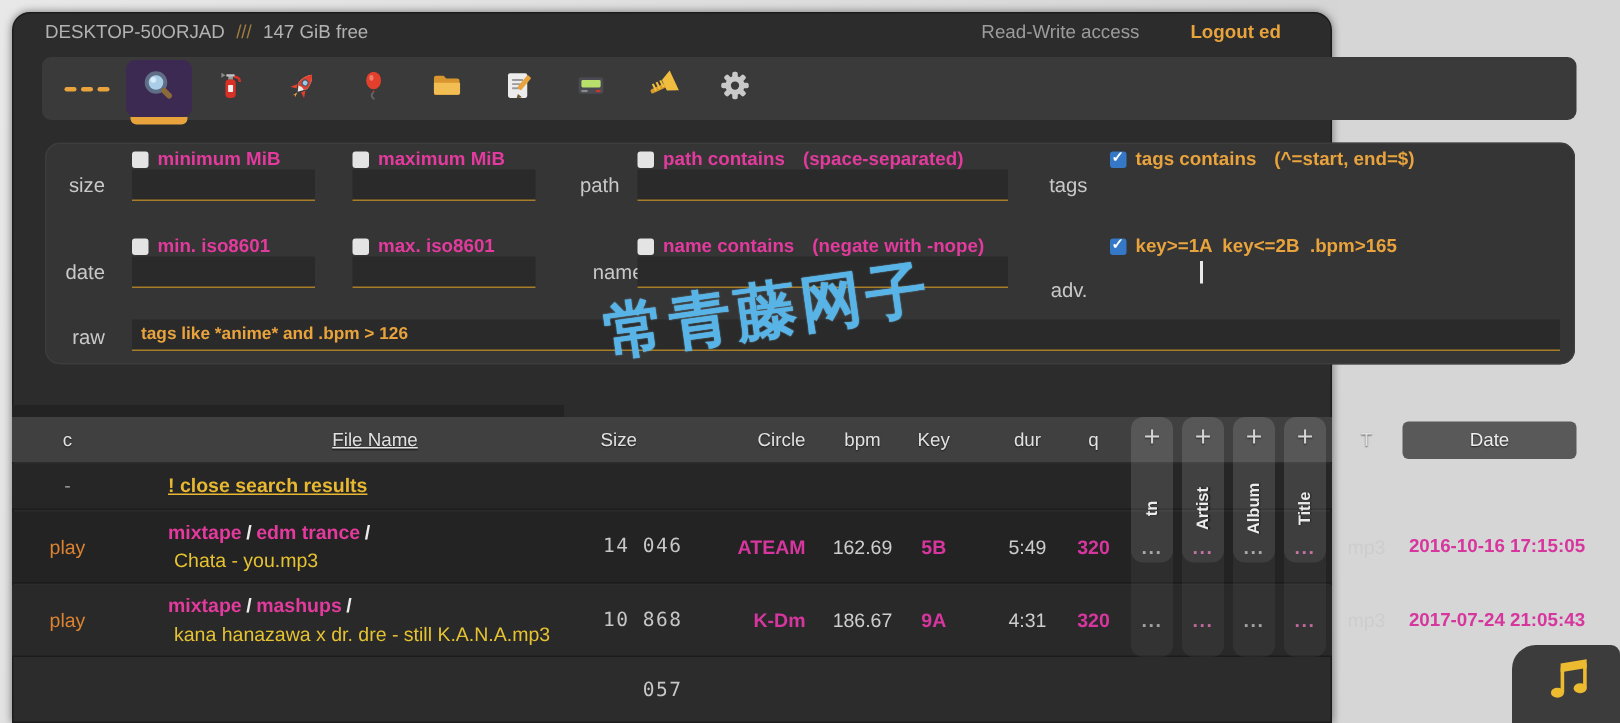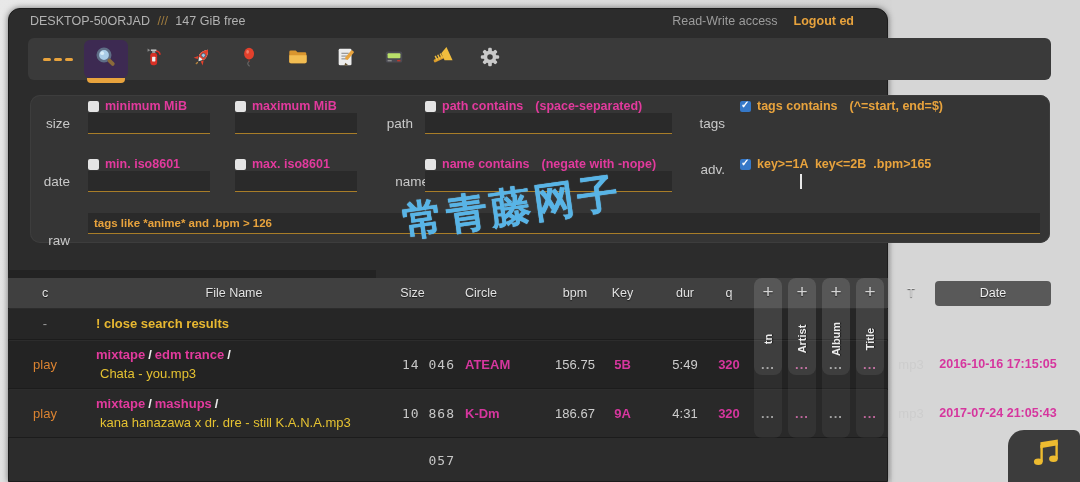--- a/index.html
+++ b/index.html
@@ -8,21 +8,21 @@
   .page { position:relative; width:892px; height:482px; background:linear-gradient(120deg,#e8e8e8,#cfcfcf); }
 
   
   .window { position:absolute; left:8px; top:8px; right:4px; bottom:0;
             background:#2c2c2c; border-radius:12px 12px 0 0; box-shadow:0 0 6px rgba(0,0,0,.5);
             border:1px solid #1c1c1c; }
 
   
   .titlebar-left { position:absolute; left:30px; top:14px; font-size:12.5px; color:#b2b2b2; z-index:5; }
   .titlebar-left .sep { color:#a07c3e; margin:0 4px; }
-  .titlebar-right { position:absolute; right:38px; top:14px; font-size:12.5px; display:flex; gap:16px; z-index:5; }
+  .titlebar-right { position:absolute; right:38px; top:14px; font-size:12.5px; display:flex; gap:34px; z-index:5; }
   .access { color:#9c9c9c; }
   .logout { color:#e8a33d; font-weight:bold; cursor:pointer; }
 
   
   .toolbar { position:absolute; left:28px; top:38px; width:1023px; height:42px; background:#3a3a3a;
              border-radius:6px; display:flex; align-items:center; padding-left:8px; gap:4px; z-index:5; }
   .tool-btn { position:relative; width:44px; height:38px; display:flex; align-items:center; justify-content:center;
               border-radius:6px; cursor:pointer; }
   .tool-btn.selected { background:#3d2a52; }
   .tool-btn.selected .sel-bar { content:""; position:absolute; left:3px; right:3px; bottom:-5px; height:5px;
@@ -62,23 +62,23 @@
               text-shadow:0 1px 1px rgba(0,0,0,.6); cursor:pointer; }
   .hcell { position:absolute; top:0; height:100%; z-index:3; cursor:pointer; }
 
   .row { position:absolute; left:8px; right:4px; font-size:13px; z-index:1; border-bottom:1px solid #1c1c1c; }
   .row-close { top:309px; height:31px; background:#262626; line-height:30px; }
   .row-1 { top:341px; height:48px; background:#232323; line-height:47px; }
   .row-2 { top:390px; height:48px; background:#292929; line-height:47px; }
   .cell { position:absolute; top:0; height:100%; }
 
   .col-play  { left:12px;  width:50px;  text-align:center; }
-  .col-name  { left:80px;  width:292px; }
+  .col-name  { left:96px;  width:292px;text-decoration:underline; }
   .col-size  { left:362px; width:85px;  text-align:right; }
-  .col-circle{ left:457px; width:86px;  text-align:left; }
+  .col-circle{ left:443px; width:86px;  text-align:right; }
   .col-bpm   { left:537px; width:60px;  text-align:center; }
   .col-key   { left:592px; width:45px;  text-align:center; }
   .col-dur   { left:647px; width:60px;  text-align:center; }
   .col-q     { left:699px; width:44px;  text-align:center; }
   .col-d1    { left:746px; width:28px;  text-align:center; }
   .col-d2    { left:780px; width:28px;  text-align:center; }
   .col-d3    { left:814px; width:28px;  text-align:center; }
   .col-d4    { left:848px; width:28px;  text-align:center; }
   .col-t     { left:880px; width:46px;  text-align:center; }
   .col-date  { left:928px; width:124px; text-align:center; }
@@ -289,28 +289,28 @@
   <input class="tin" style="left: 235px; top: 171px; width: 122px;" value="">
 
   <div class="flabel" style="left:379px; top:174px;">name</div>
   <div class="chkrow" style="left:425px; top:157px;">
     <span class="cb"></span>
     <span class="chk-label">name contains</span>
     <span class="hint">(negate with -nope)</span>
   </div>
   <input class="tin" style="left: 425px; top: 171px; width: 247px;" value="">
 
-  <div class="flabel" style="left:675px; top:162px;">adv.</div>
+  <div class="flabel" style="left:675px; top:186px;">adv.</div>
   <div class="chkrow on" style="left:740px; top:157px;">
     <span class="cb checked"></span>
     <span class="chk-label">key&gt;=1A  key&lt;=2B  .bpm&gt;165</span>
   </div>
   <span class="caret" style="left:800px; top:174px; height:15px;"></span>
 
-  <div class="flabel" style="left:20px; top:233px;">raw</div>
+  <div class="flabel" style="left:20px; top:217px;">raw</div>
   <input class="tin" style="left: 88px; top: 213px; width: 952px;" value="tags like *anime* and .bpm &gt; 126">
 
   <div class="watermark">常青藤网子</div>
 
   <div class="fn-tab"></div>
   <div class="thead">
     <span class="hcell col-play">c</span>
     <span class="hcell col-name" style="text-align:center;">File Name</span>
     <span class="hcell col-size" style="text-align:center;">Size</span>
     <span class="hcell col-circle">Circle</span>
@@ -330,21 +330,21 @@
   <div class="row row-1">
     <span class="cell col-play play-link">play</span>
     <span class="cell col-name">
       <span class="nm-line1">
         <span class="dir">mixtape</span><span class="slash">/</span><span class="dir">edm trance</span><span class="slash">/</span>
       </span>
       <span class="nm-line2">Chata - you.mp3</span>
     </span>
     <span class="cell col-size v-size">14 046 610</span>
     <span class="cell col-circle v-circle">ATEAM</span>
-    <span class="cell col-bpm v-gray">156.75</span>
+    <span class="cell col-bpm v-gray">162.69</span>
     <span class="cell col-key v-key">5B</span>
     <span class="cell col-dur v-gray">5:49</span>
     <span class="cell col-q v-q">320</span>
     <span class="cell col-d1"><span class="dots">...</span></span>
     <span class="cell col-d2"><span class="dots">...</span></span>
     <span class="cell col-d3"><span class="dots">...</span></span>
     <span class="cell col-d4"><span class="dots">...</span></span>
     <span class="cell col-t v-gray">mp3</span>
     <span class="cell col-date v-date">2016-10-16 17:15:05</span>
   </div>

